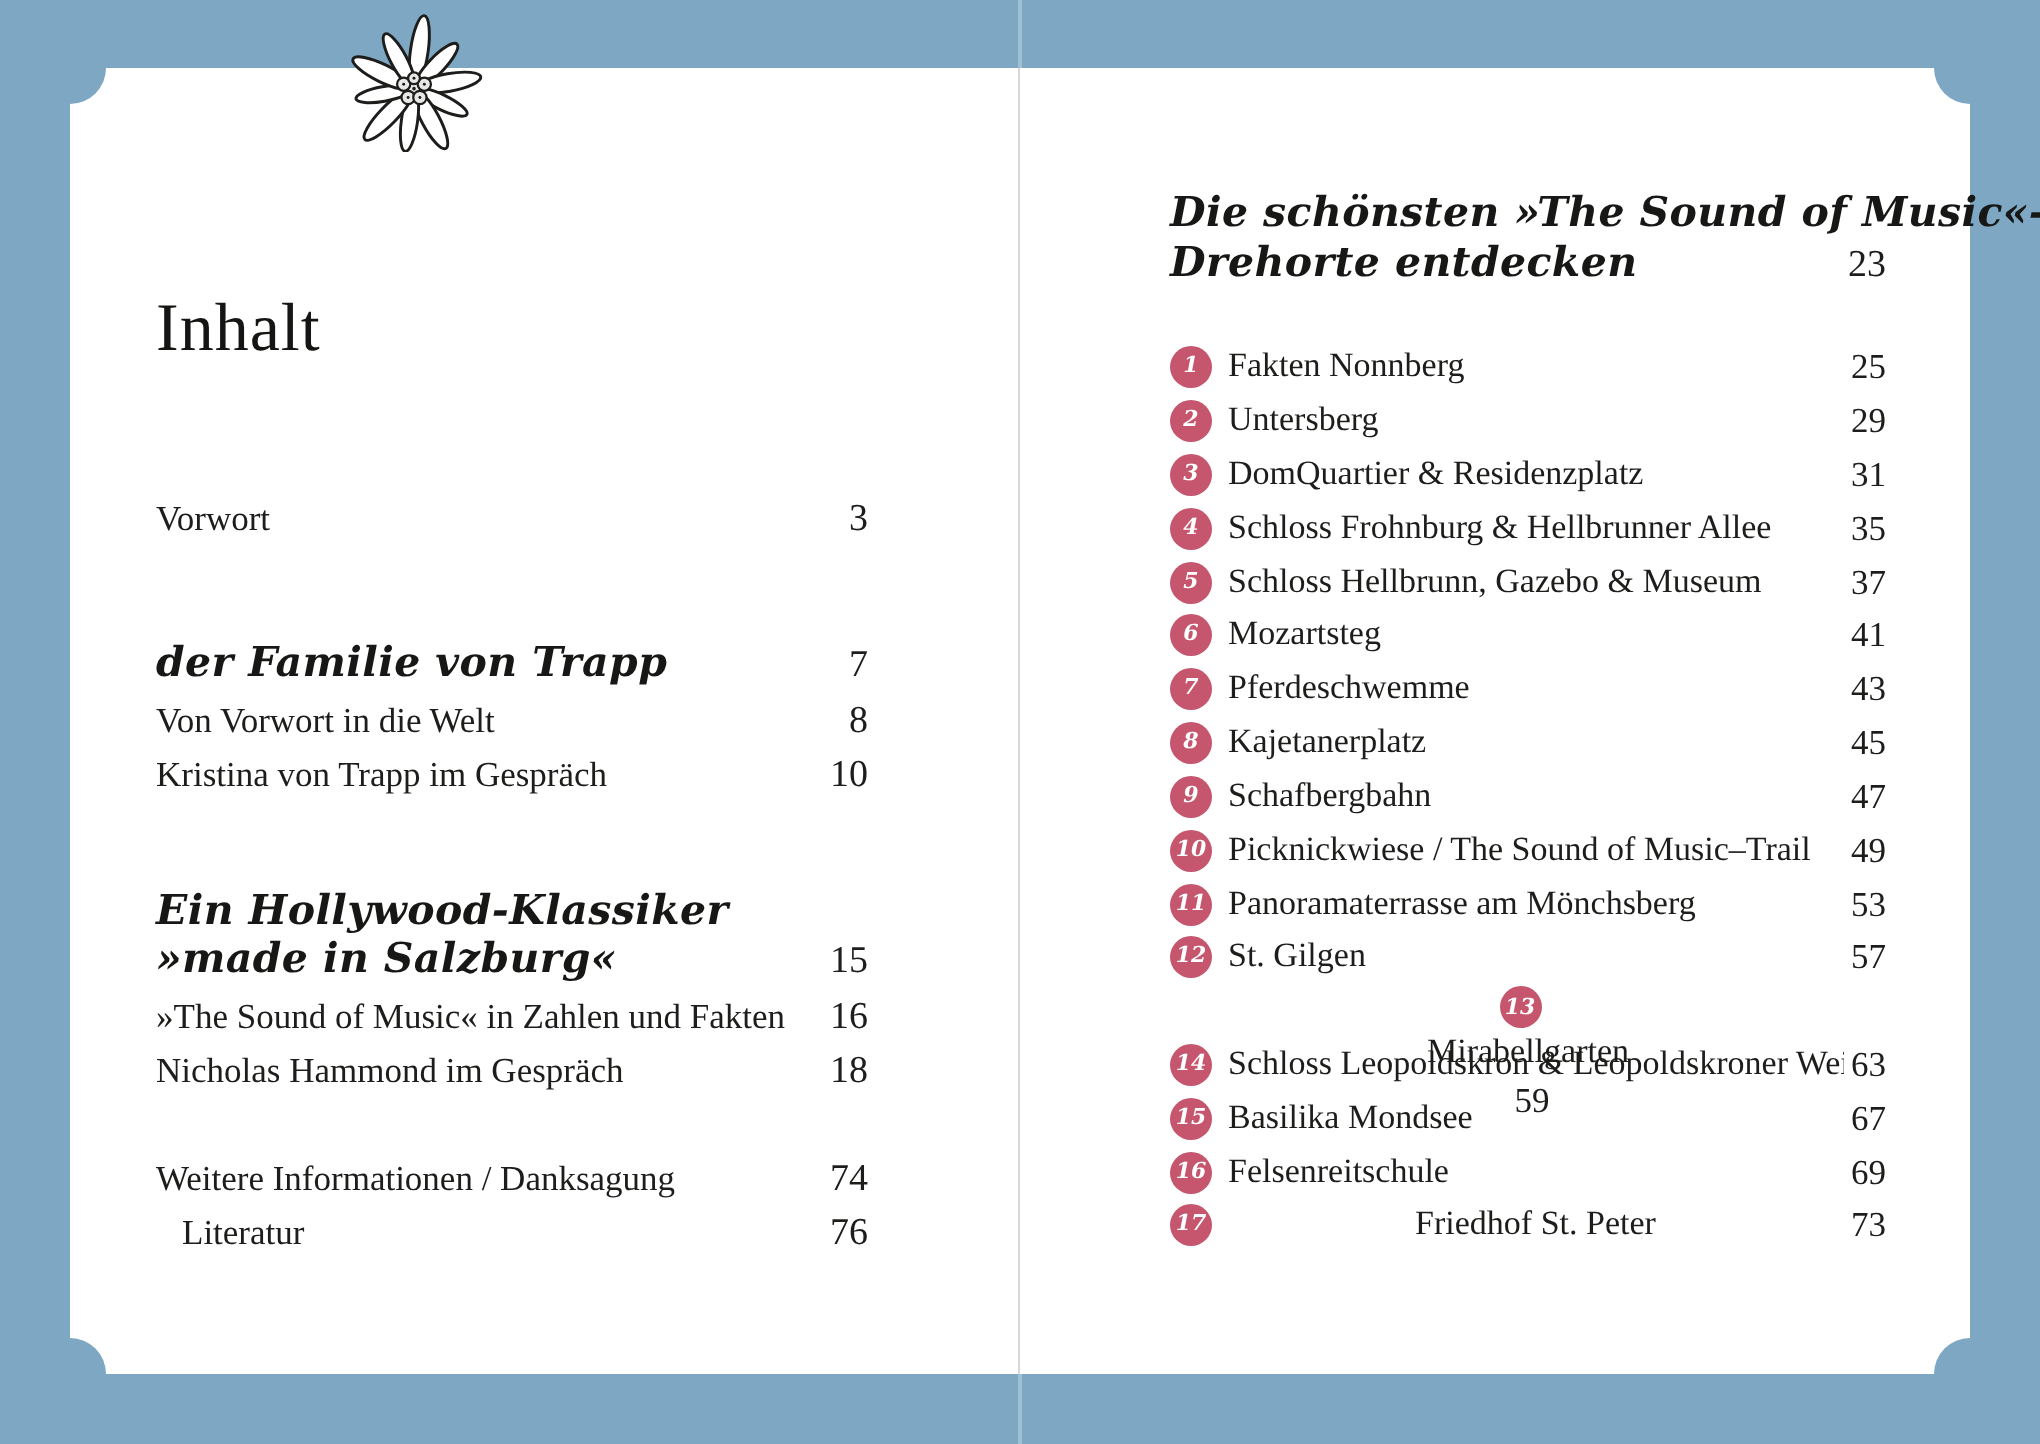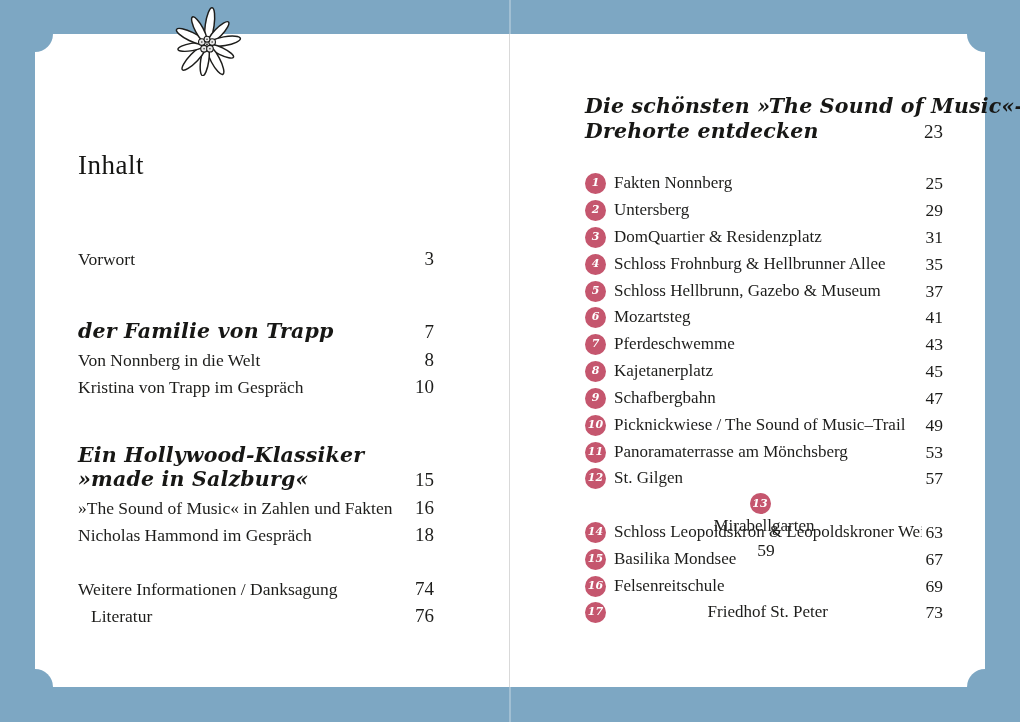--- a/index.html
+++ b/index.html
@@ -30,21 +30,21 @@
     position:absolute;left:509px;top:34px;width:1px;height:653px;
     background:#d9d9d9;
   }
   
   .flower{position:absolute;left:170px;top:6px;width:74px;height:70px;}
 
   
   .left-content{position:absolute;left:78px;top:0;width:356px;height:722px;}
   .page-title{
     position:absolute;left:0;top:146px;
-    font-size:27px;line-height:38px;letter-spacing:0.5px;color:#151513;
+    font-size:34px;line-height:38px;letter-spacing:0.5px;color:#151513;
   }
   .row{
     position:absolute;left:0;right:0;display:flex;
     justify-content:space-between;align-items:baseline;
     font-size:17.5px;line-height:24px;white-space:nowrap;
   }
   .row .pg{font-size:19px;}
   .script{
     font-family:"DejaVu Serif", serif;
     font-style:italic;font-weight:bold;
@@ -129,21 +129,21 @@
     <span>Vorwort</span>
     <span class="pg">3</span>
   </div>
 
   <div class="row l-r1b">
     <span class="script">der Familie von Trapp</span>
     <span class="pg">7</span>
   </div>
 
   <div class="row l-r2">
-    <span>Von Nonnberg in die Welt</span>
+    <span>Von Vorwort in die Welt</span>
     <span class="pg">8</span>
   </div>
   <div class="row l-r3">
     <span>Kristina von Trapp im Gespräch</span>
     <span class="pg">10</span>
   </div>
 
   <div class="row l-r4a">
     <span class="script">Ein Hollywood-Klassiker</span>
   </div>

